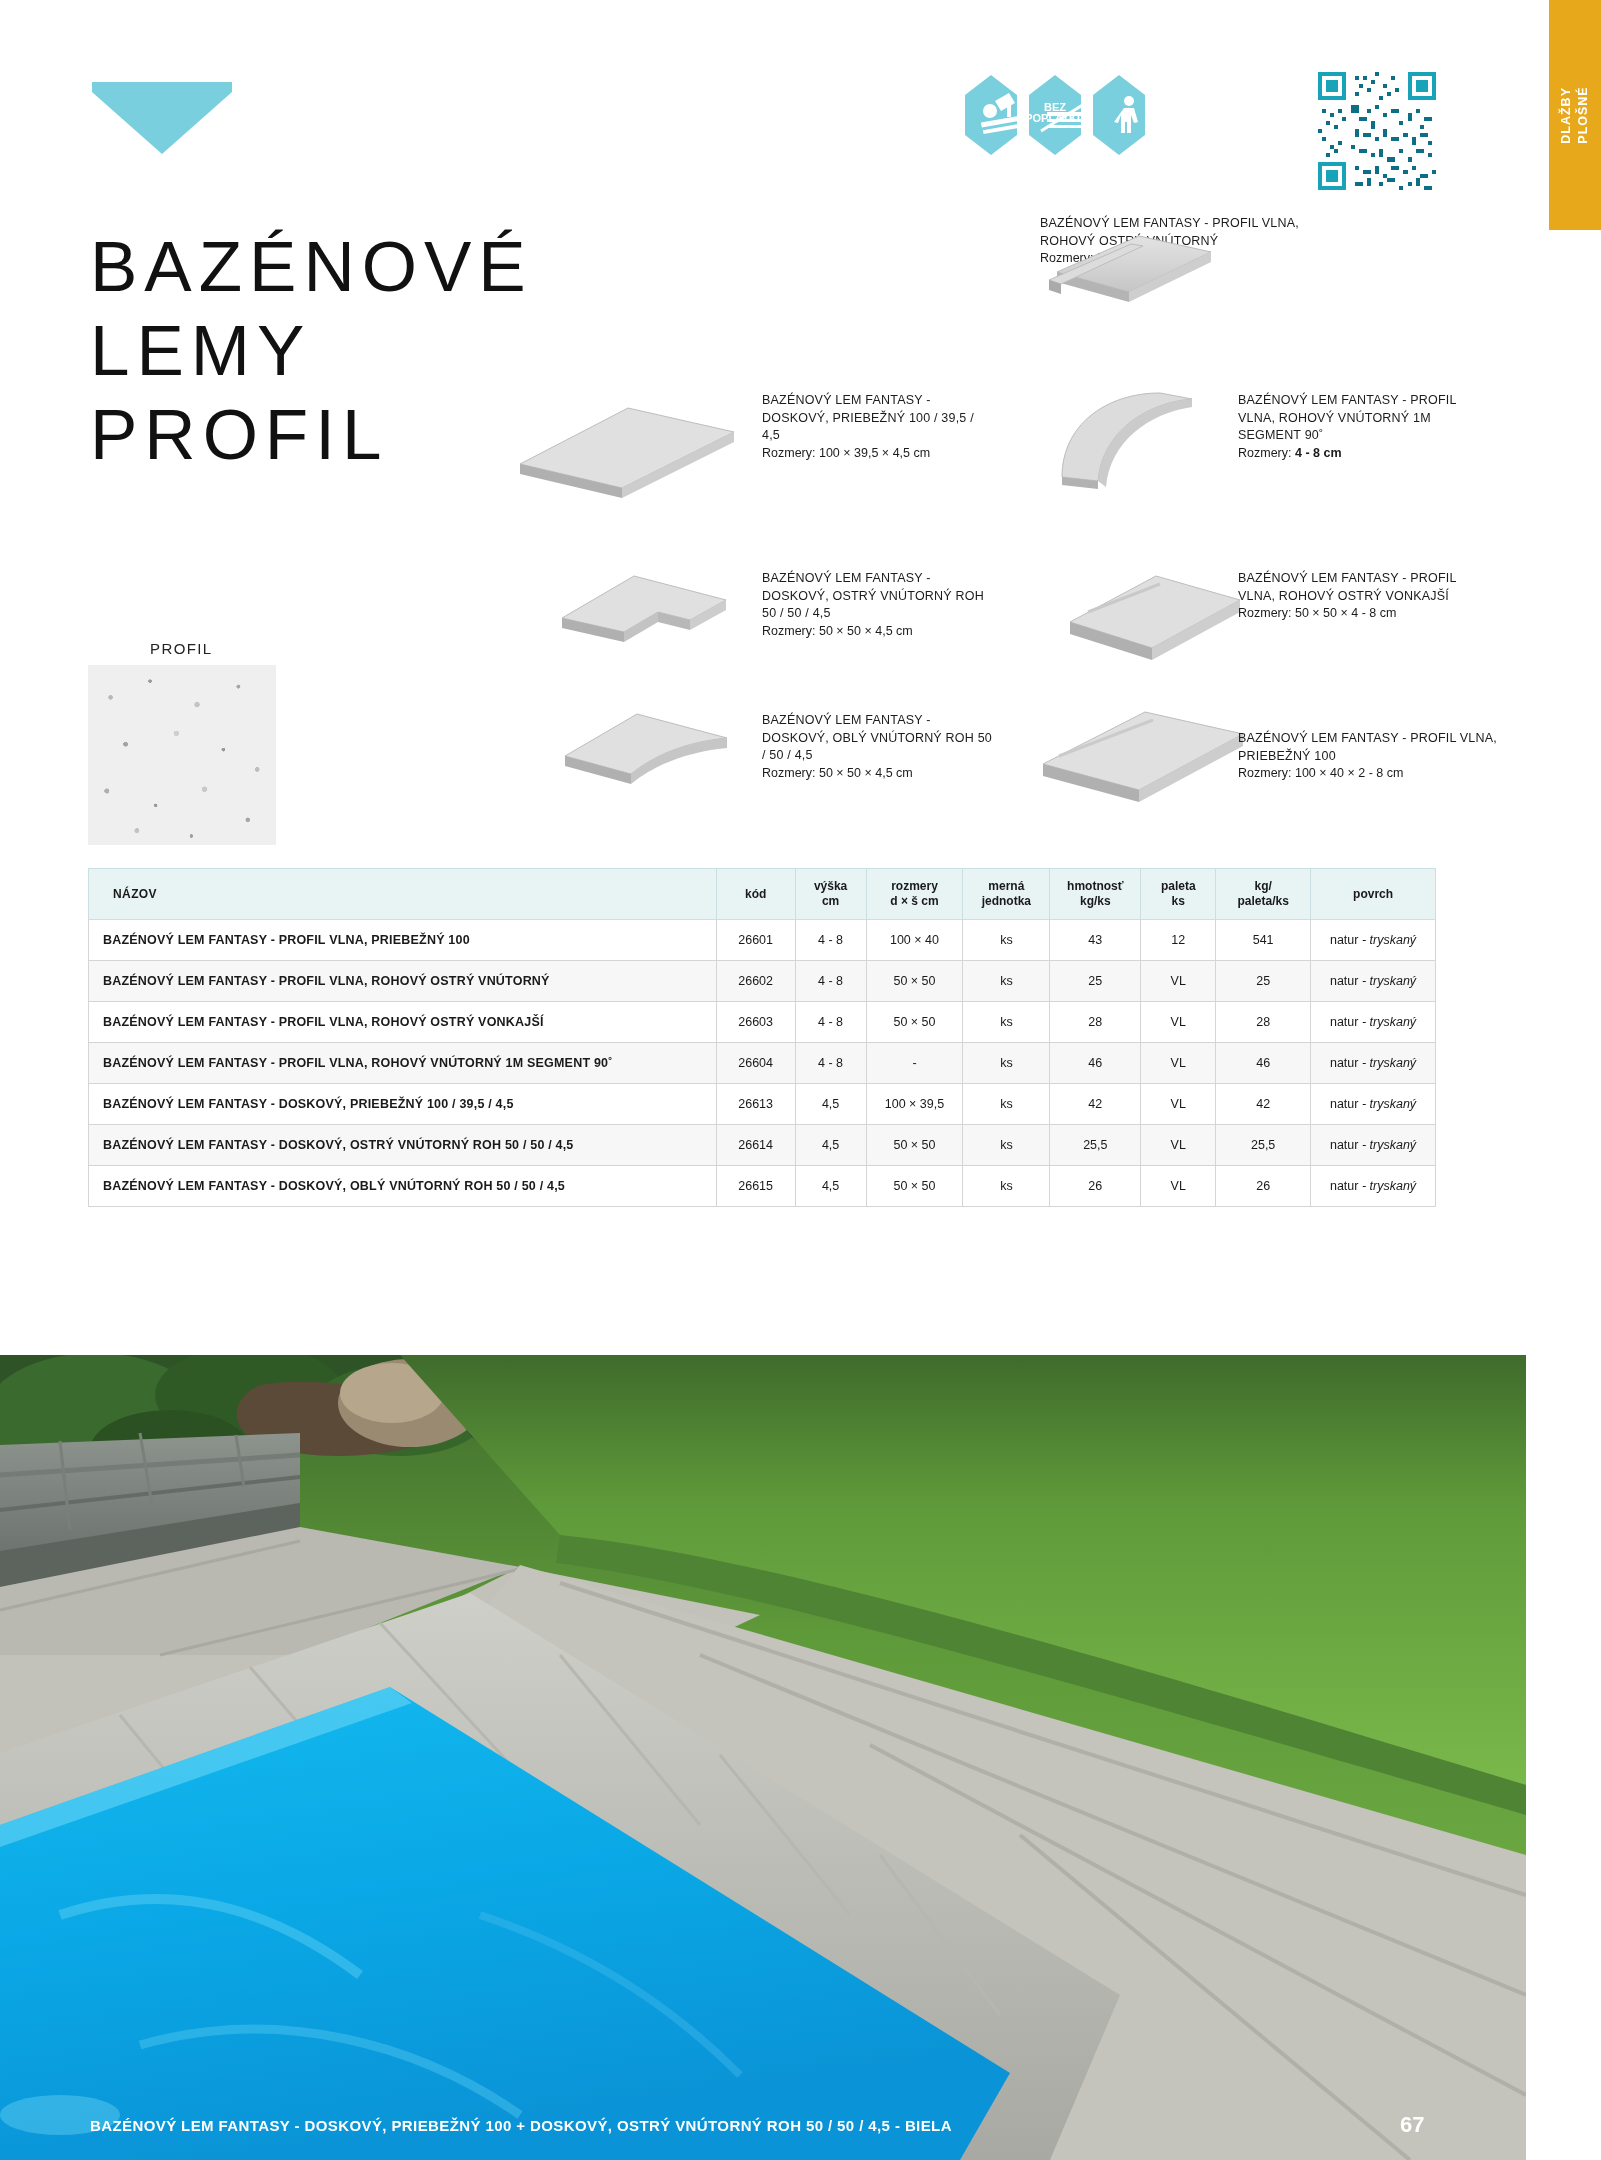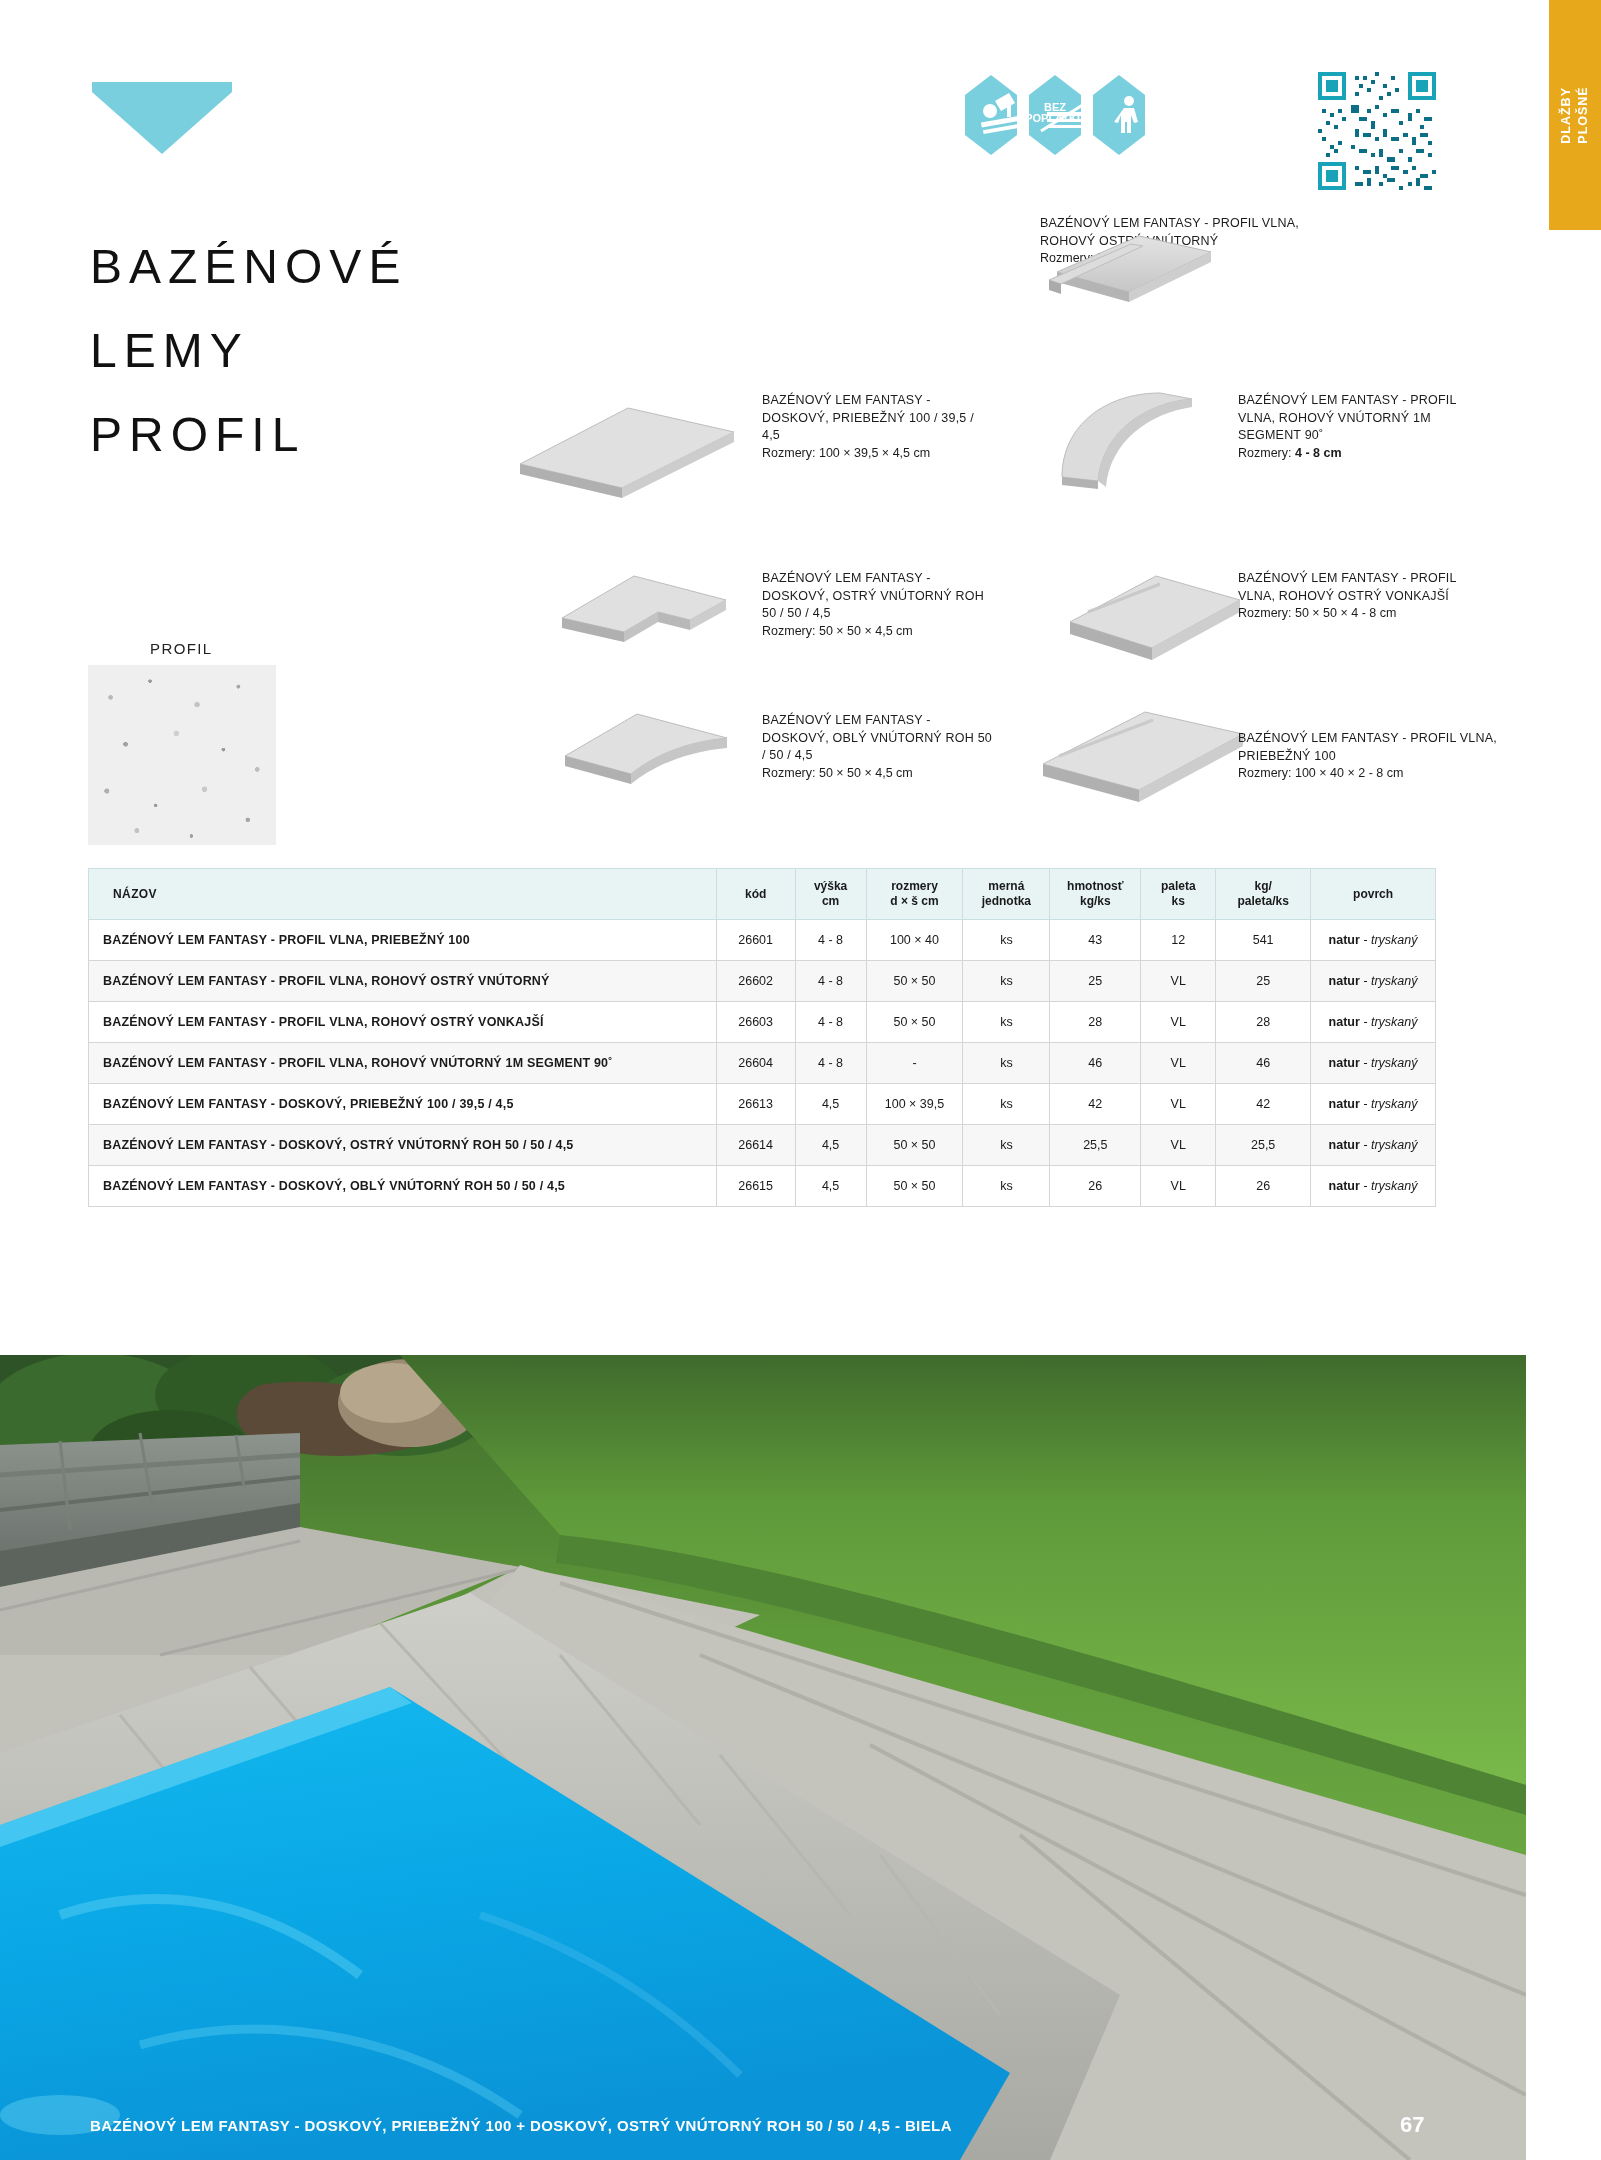--- a/index.html
+++ b/index.html
@@ -21,21 +21,21 @@
     white-space:pre-line;
   }
 
   
   .logo{position:absolute;left:92px;top:82px;width:140px;height:72px;}
   .logo svg{display:block;}
 
   
   .title{
     position:absolute;left:90px;top:225px;width:520px;
-    font-size:48px;line-height:84px;letter-spacing:7px;font-weight:400;color:#111;
+    font-size:71px;line-height:84px;letter-spacing:7px;font-weight:400;color:#111;
   }
   .title div{white-space:nowrap;}
 
   .biela-label{
     position:absolute;left:150px;top:640px;font-size:15px;letter-spacing:1.4px;color:#222;
   }
   .biela-swatch{
     position:absolute;left:88px;top:665px;width:188px;height:180px;
     background:
       radial-gradient(circle at 12% 18%, #b9b9b9 0 2px, transparent 2.5px),
@@ -86,21 +86,21 @@
   table{border-collapse:collapse;width:100%;}
   thead th{
     background:#e8f3f4;border:1px solid #c9dfe2;
     font-size:12px;font-weight:bold;color:#1a1a1a;padding:10px 4px;line-height:15px;
   }
   thead th.left{text-align:left;padding-left:24px;font-weight:bold;letter-spacing:.4px;}
   tbody td{
     border:1px solid #d5d5d5;text-align:center;padding:13px 4px;color:#1a1a1a;font-size:12.5px;
   }
   tbody td.name{text-align:left;padding-left:14px;font-weight:bold;letter-spacing:.2px;font-size:12.5px;}
-  tbody td.povrch .n{font-weight:bold;}
+  tbody td.povrch .n{font-weight:normal;}
   tbody td.povrch .i{font-style:italic;}
   tbody tr:nth-child(even) td{background:#f7f7f7;}
 
   
   .photo{position:absolute;left:0;top:1355px;width:1526px;height:805px;overflow:hidden;}
   .photo .sky{position:absolute;inset:0;background:#4a7b3a;}
   .photo svg{position:absolute;inset:0;}
 
   .footer{
     position:absolute;left:0;bottom:0;width:1526px;height:78px;

